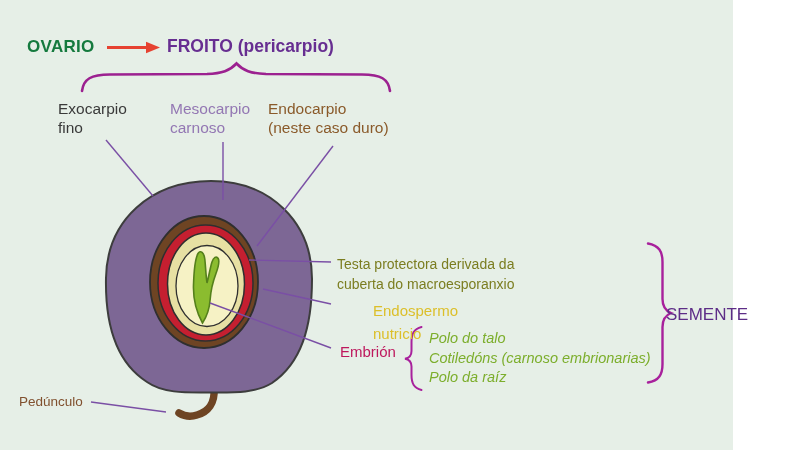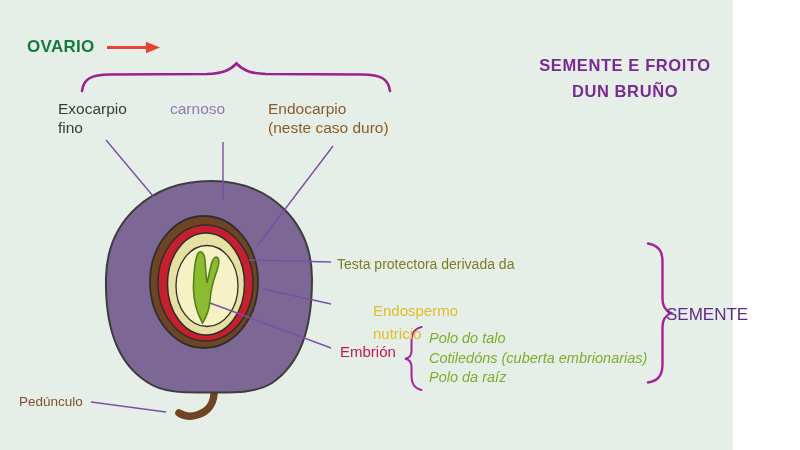--- a/index.html
+++ b/index.html
@@ -77,50 +77,49 @@
     <path d="M 421.5 327 C 414 329 411.5 333.5 411.5 342 L 411.5 351
          C 411.5 356 409.5 358 405 358.8 C 409.5 359.6 411.5 361.6 411.5 366.5
          L 411.5 375 C 411.5 383.5 414 388 421.5 390" fill="none" stroke="#a8219c" stroke-width="2" stroke-linecap="round"></path>
 
     <path d="M 648 243.5 C 659 245.5 662.5 251.5 662.5 262 L 662.5 299
          C 662.5 306.5 665 310.5 671 313 C 665 315.5 662.5 319.5 662.5 327
          L 662.5 364 C 662.5 374.5 659 380.5 648 382.5" fill="none" stroke="#a8219c" stroke-width="2.4" stroke-linecap="round"></path>
   </svg>
 
   <div class="lbl ovario">OVARIO</div>
+  <div class="lbl froito">FROITO (pericarpio)</div>
 
   <div class="layer layer-exo">
     <div>Exocarpio</div>
     <div>fino</div>
   </div>
   <div class="layer layer-meso">
+    <div>Mesocarpio</div>
     <div>carnoso</div>
   </div>
   <div class="layer layer-endo">
     <div>Endocarpio</div>
     <div>(neste caso duro)</div>
   </div>
 
-  <div class="title">
-    <div>SEMENTE E FROITO</div>
-    <div>DUN BRUÑO</div>
-  </div>
 
   <div class="lbl testa">
     <div>Testa protectora derivada da</div>
+    <div>cuberta do macroesporanxio</div>
   </div>
   <div class="lbl endospermo">
     <div>Endospermo</div>
     <div>nutricio</div>
   </div>
   <div class="lbl embrion">Embrión</div>
 
   <div class="lbl embryo-parts">
     <div>Polo do talo</div>
-    <div>Cotiledóns (cuberta embrionarias)</div>
+    <div>Cotiledóns (carnoso embrionarias)</div>
     <div>Polo da raíz</div>
   </div>
 
   <div class="lbl semente">SEMENTE</div>
 
   <div class="lbl pedunculo">Pedúnculo</div>
 
 </div>
 
 </body></html>

